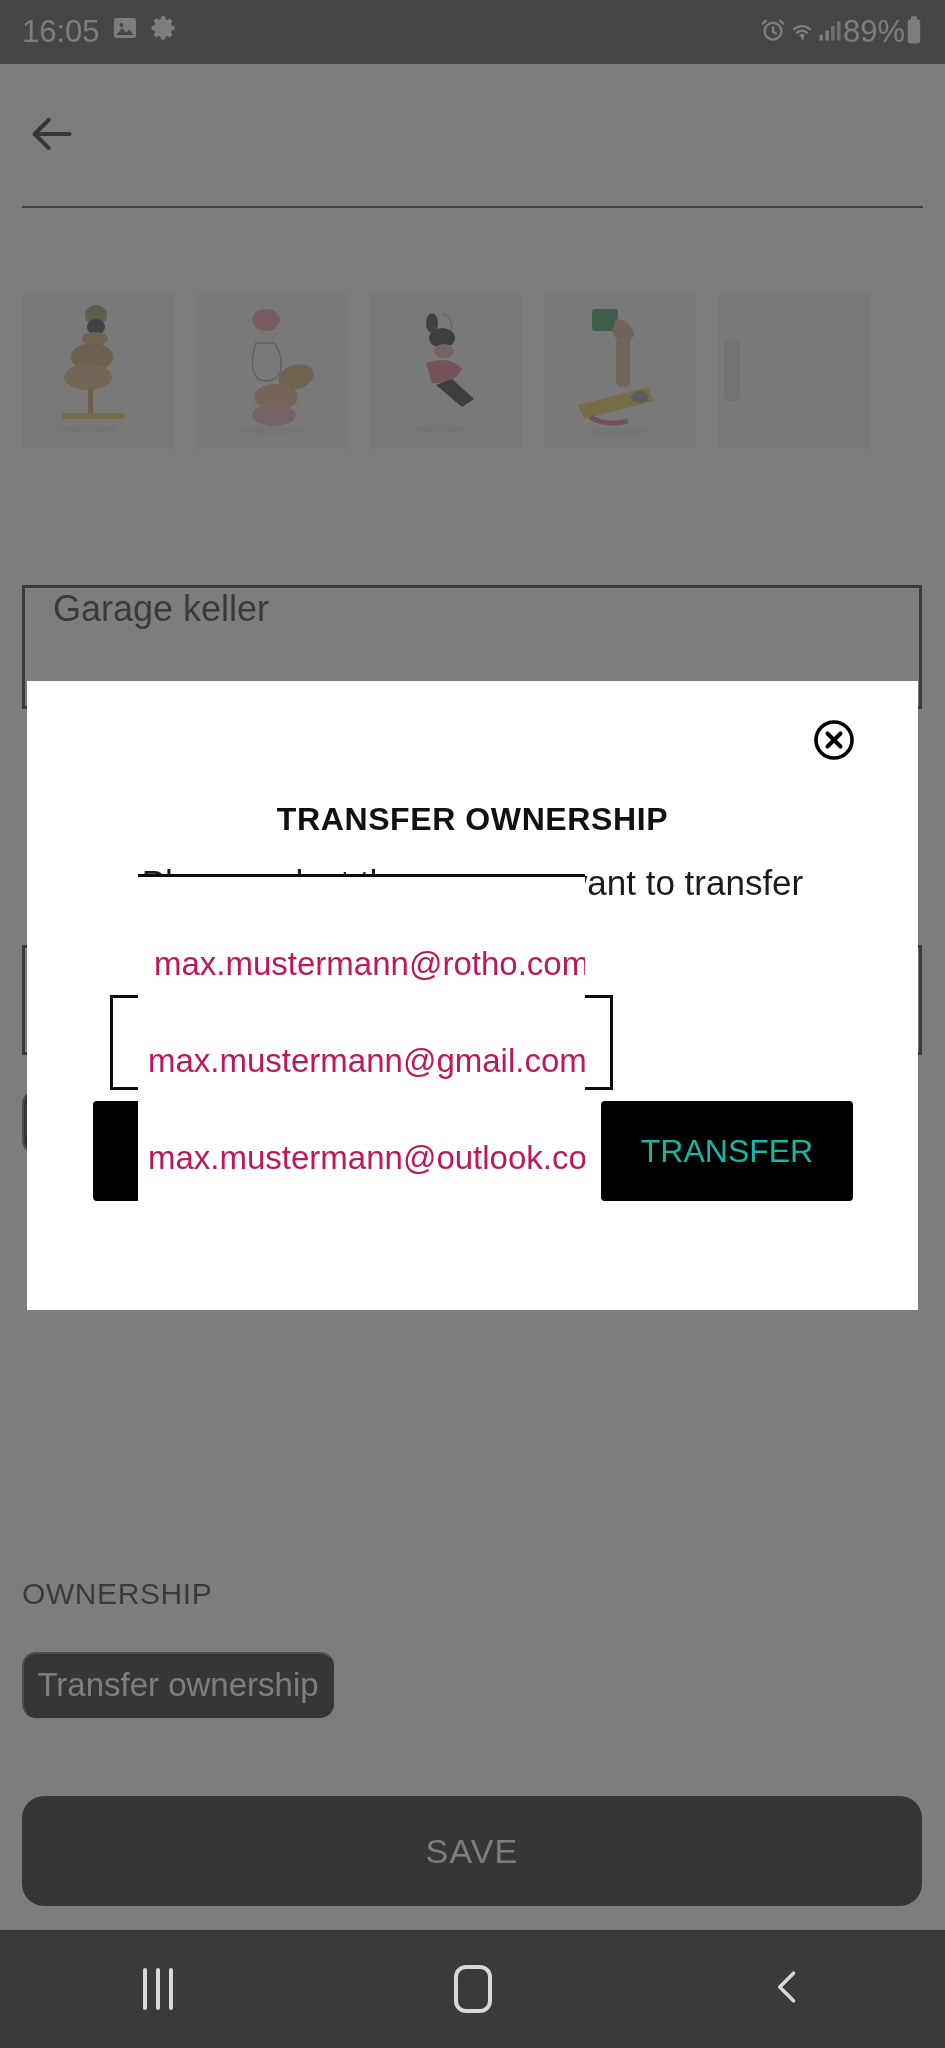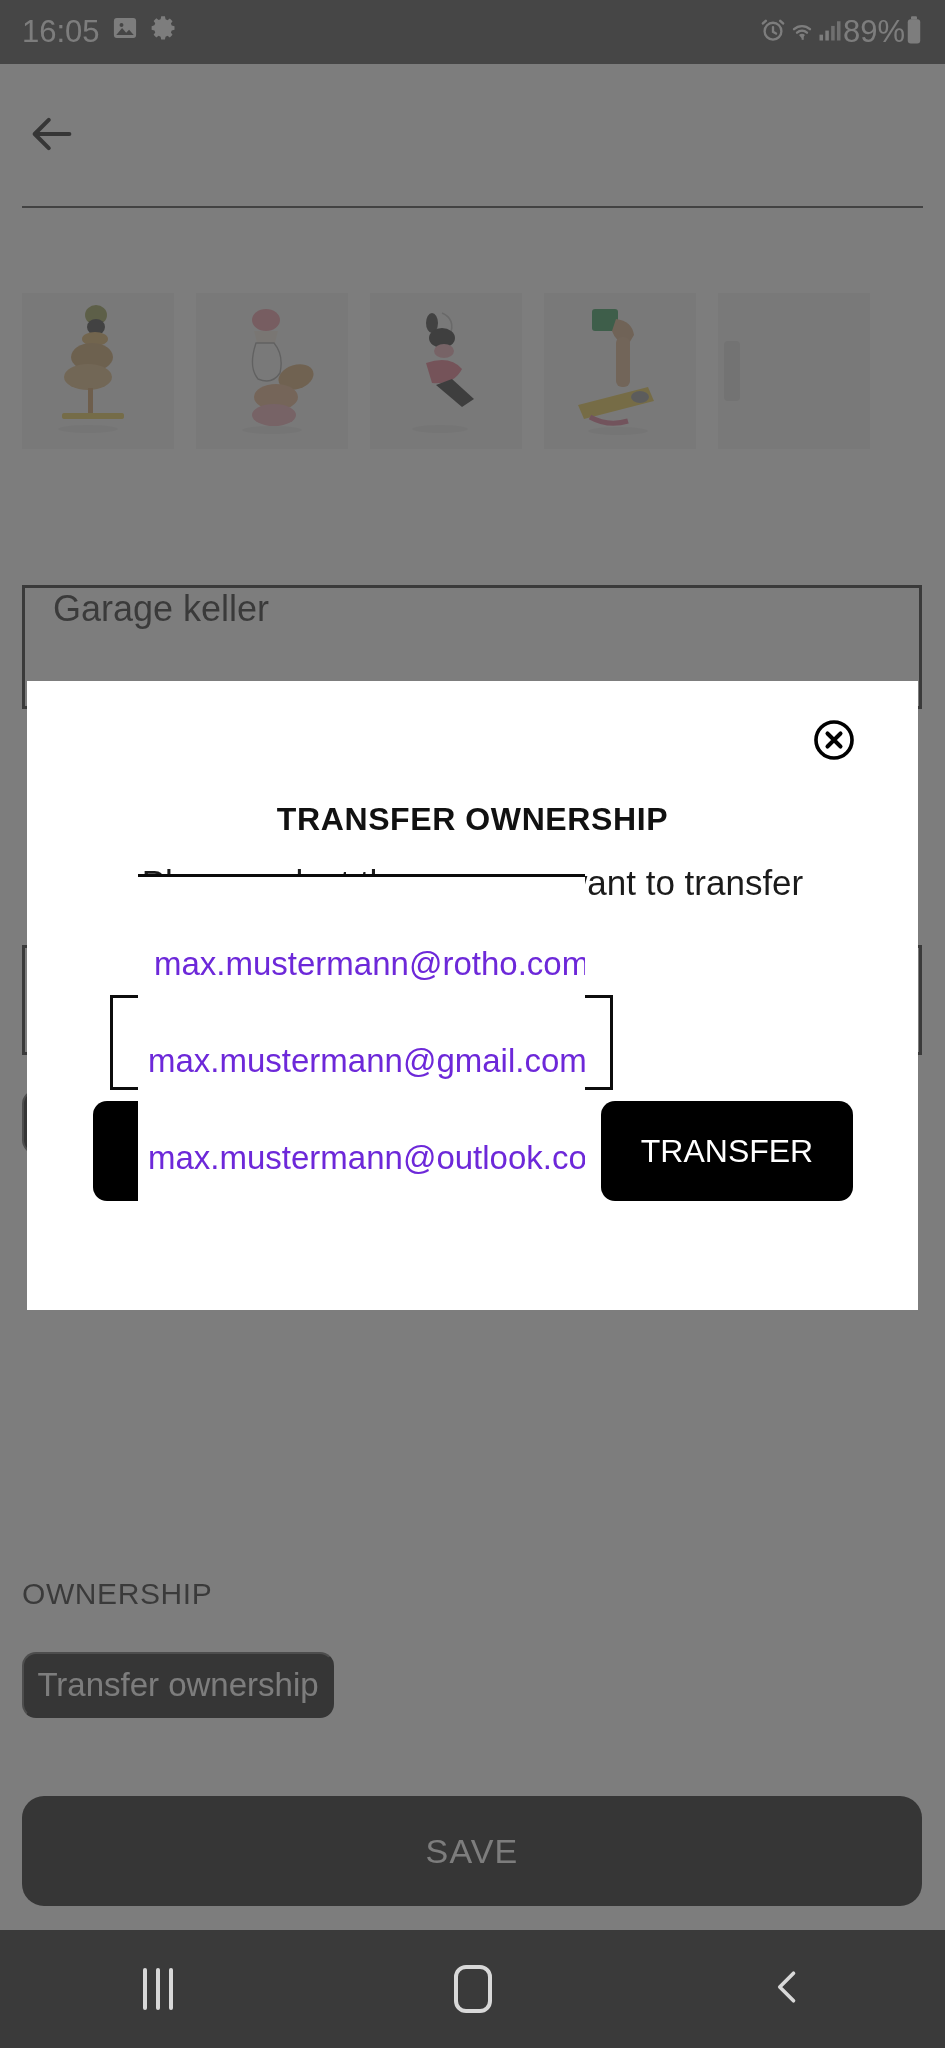--- a/index.html
+++ b/index.html
@@ -187,42 +187,42 @@
   .dlg-select-value { font-size: 34px; color: #111; }
   .dlg-select-arrow { margin-left: auto; display: flex; align-items: center; }
 
   .dlg-actions {
     position: absolute; left: 66px; top: 420px;
     width: 760px; height: 100px;
     display: flex; justify-content: space-between;
   }
   .dlg-action-btn {
     width: 252px; height: 100px;
-    background: #000; color: #ffffff;
-    border: none; border-radius: 14px;
+    background: #000; color: #14b8a6;
+    border: none; border-radius: 4px;
     font-size: 32px;
     font-family: "Liberation Sans", sans-serif;
   }
 
   
   .dropdown {
     position: absolute;
     left: 138px; top: 874px;
     width: 447px; height: 372px;
     background: #ffffff;
     border-top: 3px solid #0a0a0a;
     z-index: 50;
     overflow: hidden;
   }
   .dd-item {
     height: 97px;
     display: flex; align-items: center;
     padding-left: 16px;
     font-size: 33px;
-    color: #6d28d9;
+    color: #be185d;
     white-space: nowrap;
   }
   .dd-item:nth-child(1) { margin-top: 38px; }
   .dd-item:nth-child(2) { padding-left: 10px; }
   .dd-item:nth-child(3) { padding-left: 10px; }
 </style>
 </head>
 <body>
 
 <div id="screen">

